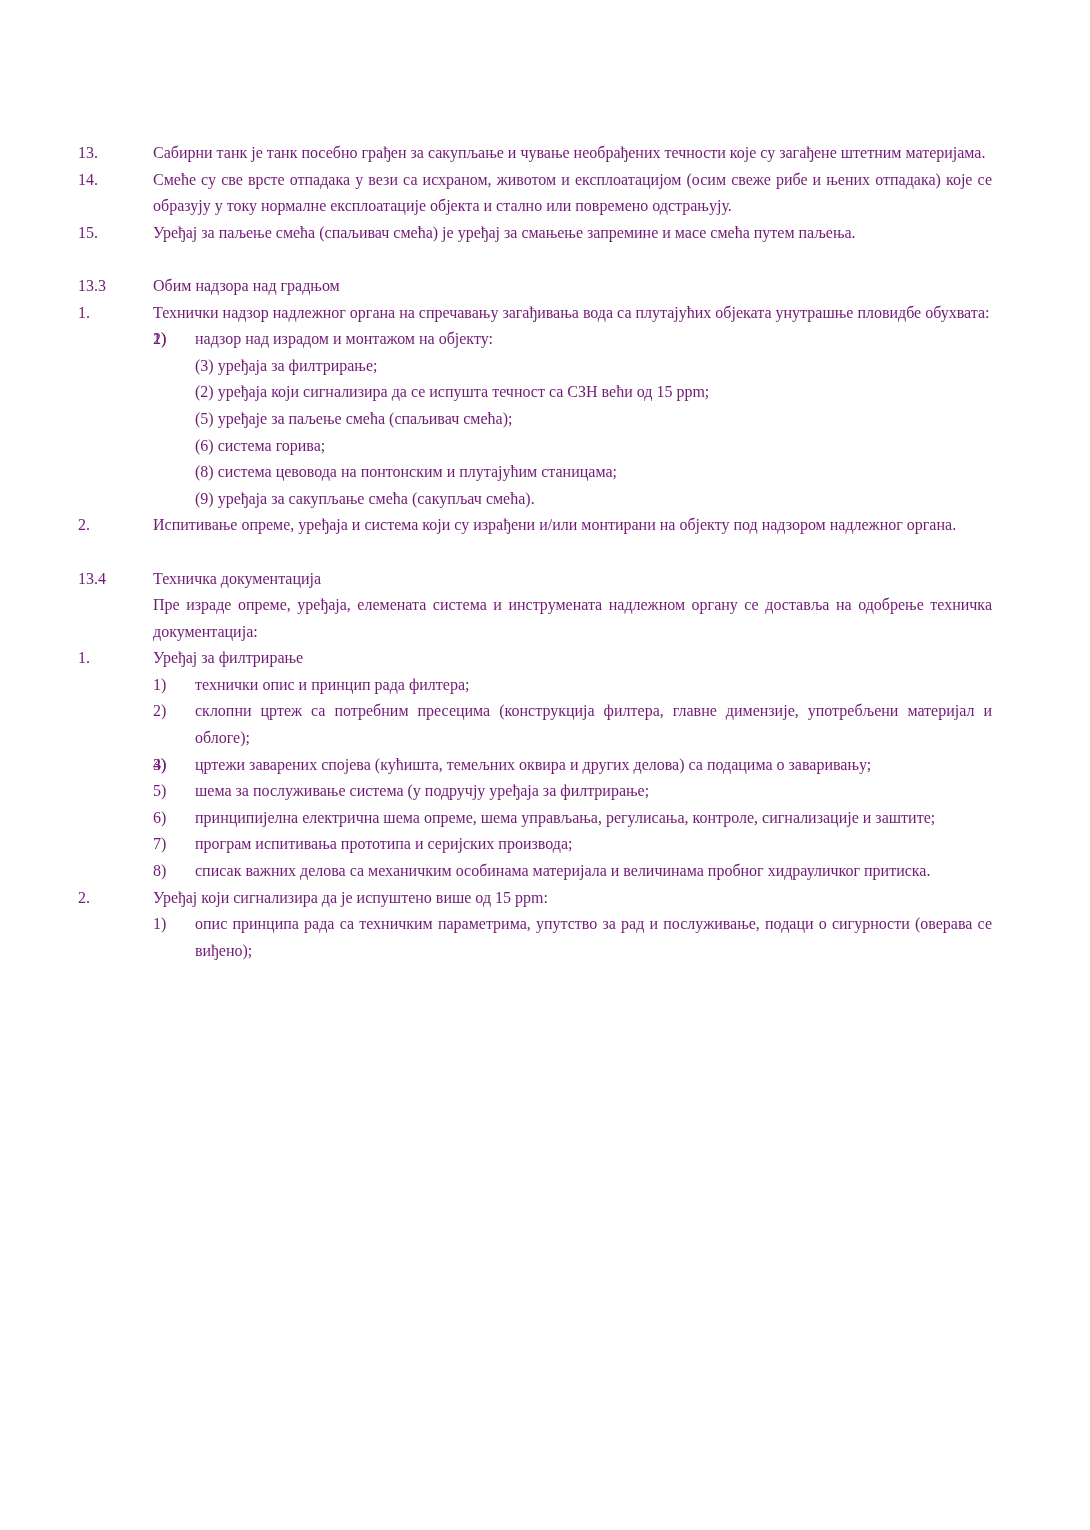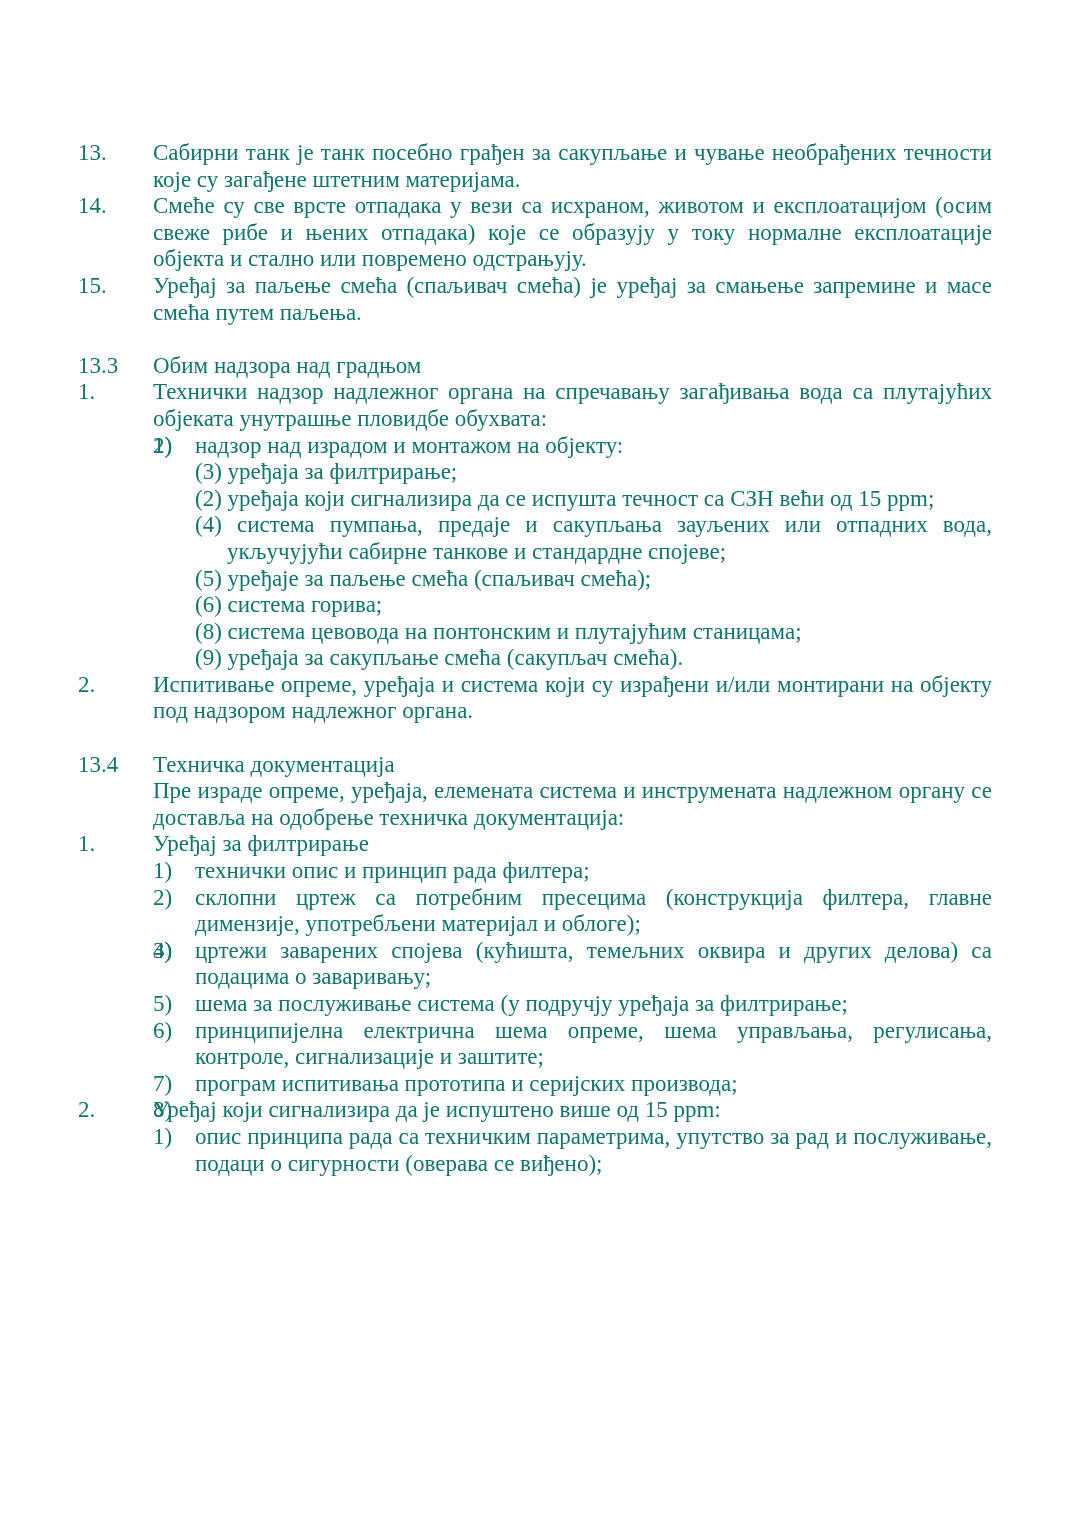--- a/index.html
+++ b/index.html
@@ -1,19 +1,19 @@
 <!DOCTYPE html>
 <html><head>
 <meta charset="utf-8">
 <style>
   html, body { margin: 0; padding: 0; background: #ffffff; }
   body { width: 1090px; height: 1530px; position: relative; overflow: hidden; }
   .page {
     position: absolute; left: 0; top: 0; width: 1090px; height: 1530px;
-    font-family: "Liberation Serif", serif; font-size: 23px; color: #0f766e;
+    font-family: "Liberation Serif", serif; font-size: 16px; color: #701a75;
     line-height: 26.6px;
   }
   .content { position: absolute; left: 78px; top: 140px; width: 914px; }
   .row { position: relative; padding-left: 75px; }
   .num { position: absolute; left: 0; top: 0; }
   .txt { text-align: justify; }
   .txt.last-left { text-align-last: left; }
   .sub { position: relative; padding-left: 117px; }
   .sub .num { left: 75px; }
   .subsub { position: relative; padding-left: 149px; text-indent: -32px; }
@@ -51,21 +51,20 @@
     </div>
     <div class="sub">
       <span class="num">1)</span>
     </div>
     <div class="sub">
       <span class="num">2)</span>
       <div class="txt last-left">надзор над израдом и монтажом на објекту:</div>
     </div>
     <div class="subsub txt last-left">(3) уређаја за филтрирање;</div>
     <div class="subsub txt last-left">(2) уређаја који сигнализира да се испушта течност са СЗН већи од 15 ppm;</div>
-    <div class="subsub txt last-left">(4) система пумпања, предаје и сакупљања зауљених или отпадних вода, укључујући сабирне танкове и стандардне спојеве;</div>
     <div class="subsub txt last-left">(5) уређаје за паљење смећа (спаљивач смећа);</div>
     <div class="subsub txt last-left">(6) система горива;</div>
     <div class="subsub txt last-left">(8) система цевовода на понтонским и плутајућим станицама;</div>
     <div class="subsub txt last-left">(9) уређаја за сакупљање смећа (сакупљач смећа).</div>
     <div class="row">
       <span class="num">2.</span>
       <div class="txt last-left">Испитивање опреме, уређаја и система који су израђени и/или монтирани на објекту под надзором надлежног органа.</div>
     </div>
 
     <div class="gap"></div>
@@ -101,20 +100,21 @@
     <div class="sub">
       <span class="num">6)</span>
       <div class="txt last-left">принципијелна електрична шема опреме, шема управљања, регулисања, контроле, сигнализације и заштите;</div>
     </div>
     <div class="sub">
       <span class="num">7)</span>
       <div class="txt last-left">програм испитивања прототипа и серијских производа;</div>
     </div>
     <div class="sub">
       <span class="num">8)</span>
+      <div class="txt last-left">списак важних делова са механичким особинама материјала и величинама пробног хидрауличког притиска.</div>
     </div>
     <div class="row">
       <span class="num">2.</span>
       <div class="txt last-left">Уређај који сигнализира да је испуштено више од 15 ppm:</div>
     </div>
     <div class="sub">
       <span class="num">1)</span>
       <div class="txt last-left">опис принципа рада са техничким параметрима, упутство за рад и послуживање, подаци о сигурности (оверава се виђено);</div>
     </div>
 

